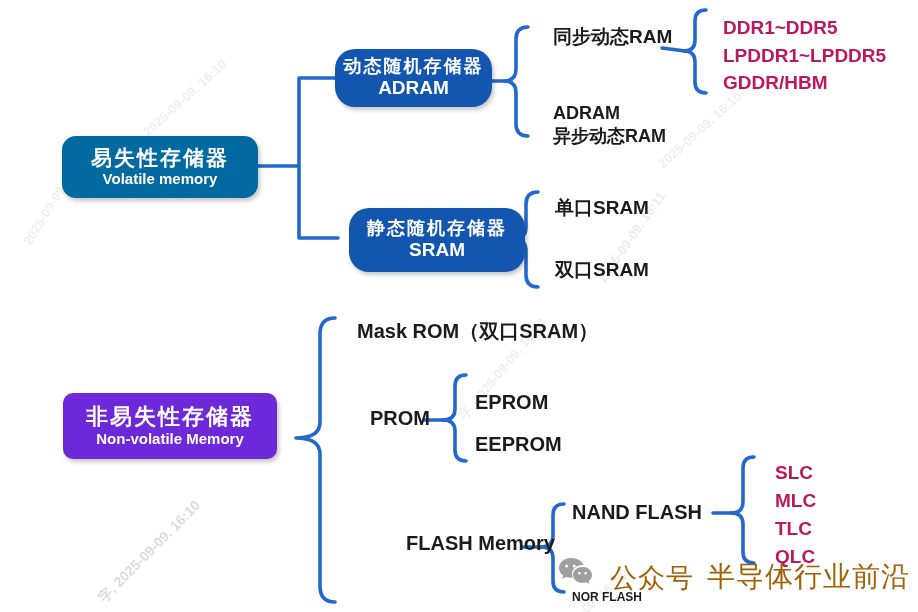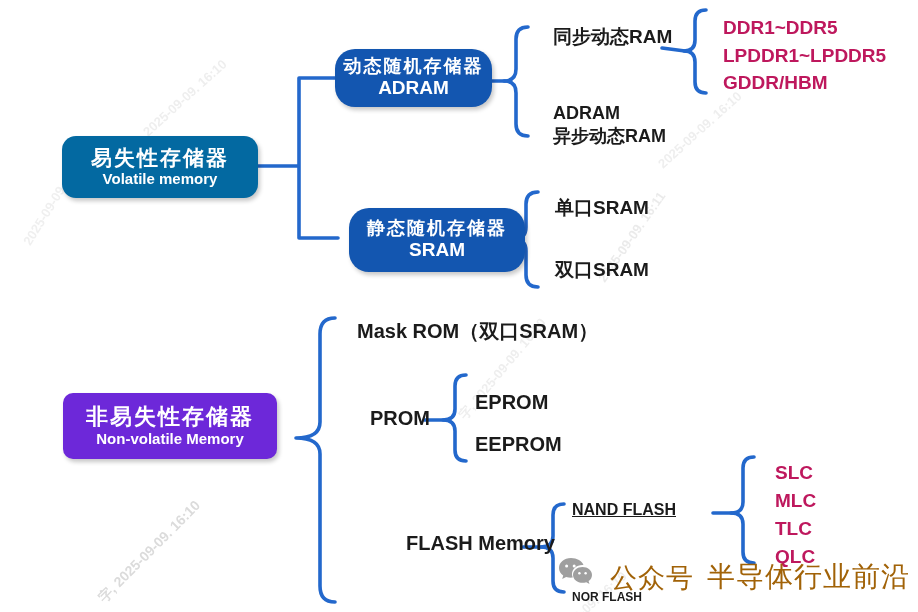--- a/index.html
+++ b/index.html
@@ -102,21 +102,21 @@
   <div class="lbl" style="left:555px;top:195px;font-size:19px;">单口SRAM</div>
   <div class="lbl" style="left:555px;top:257px;font-size:19px;">双口SRAM</div>
 
   <div class="lbl" style="left:357px;top:318px;font-size:20px;">Mask ROM（双口SRAM）</div>
 
   <div class="lbl" style="left:362px;top:407px;font-size:20px;margin-left:8px;">PROM</div>
   <div class="lbl" style="left:475px;top:391px;font-size:20px;">EPROM</div>
   <div class="lbl" style="left:475px;top:433px;font-size:20px;">EEPROM</div>
 
   <div class="lbl" style="left:359px;top:532px;font-size:20px;margin-left:47px;">FLASH Memory</div>
-  <div class="lbl" style="left:572px;top:501px;font-size:16px;text-decoration:underline;">NAND FLASH</div>
+  <div class="lbl" style="left:572px;top:501px;font-size:20px;">NAND FLASH</div>
   <div class="lbl" style="left:572px;top:590px;font-size:12px;">NOR FLASH</div>
 
   <div class="plist purple" style="position:absolute;left:775px;top:459px;font-size:19px;line-height:28px;">
     <div>SLC</div>
     <div>MLC</div>
     <div>TLC</div>
     <div>QLC</div>
   </div>
 
   <span class="abs" style="left:557px;top:556px;opacity:.85;">

